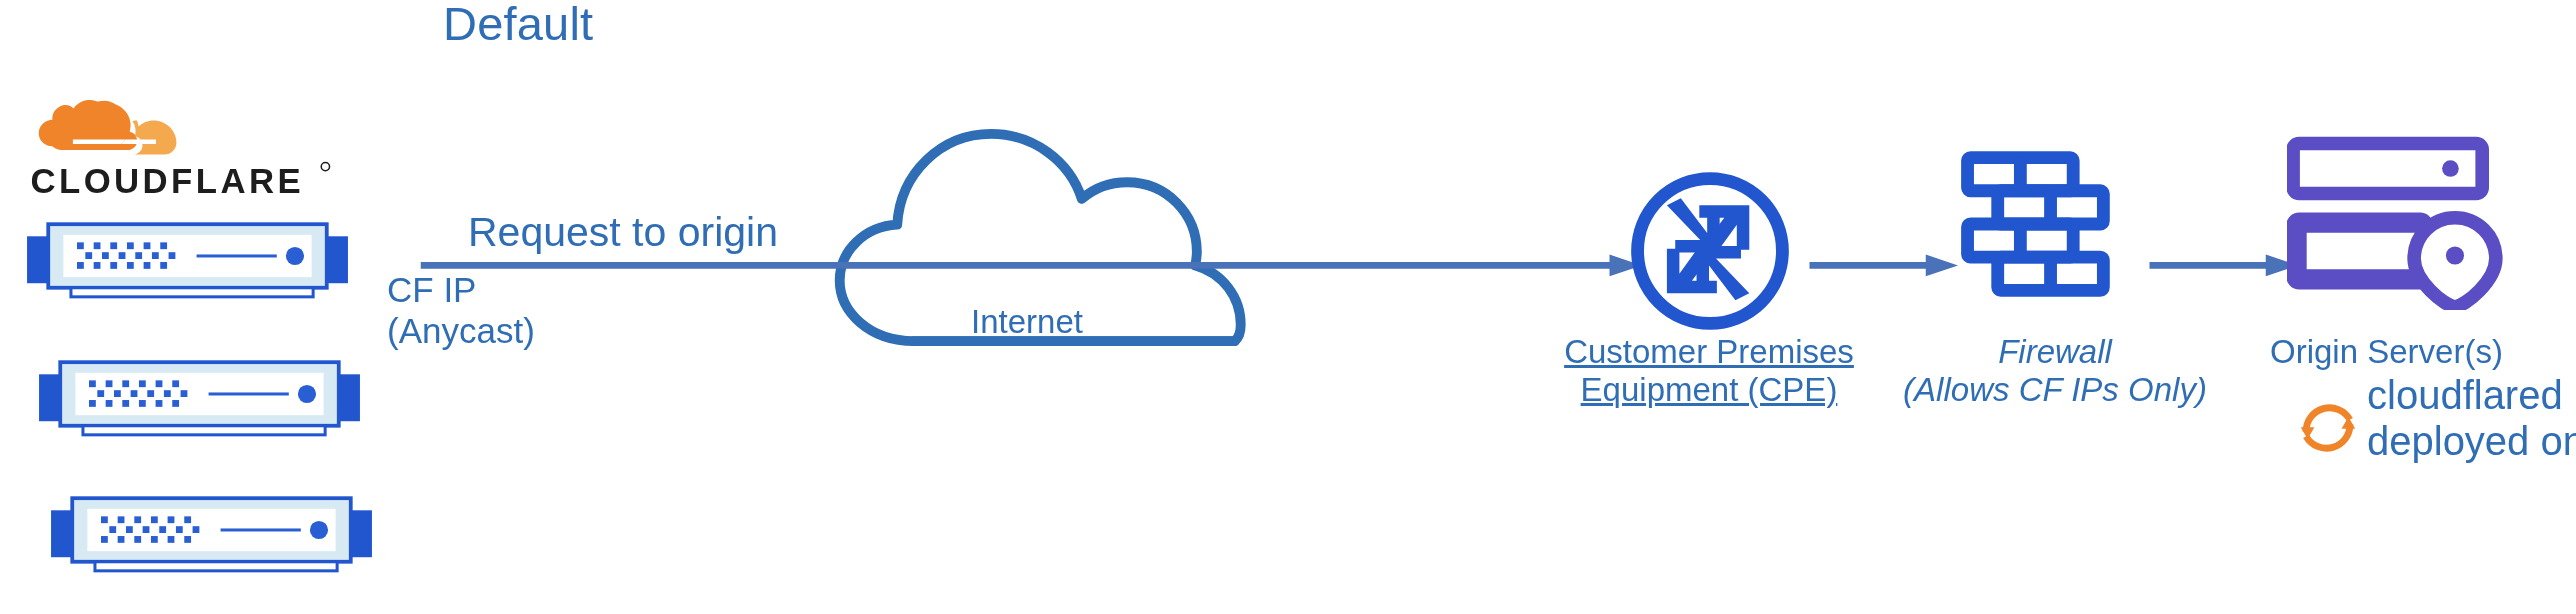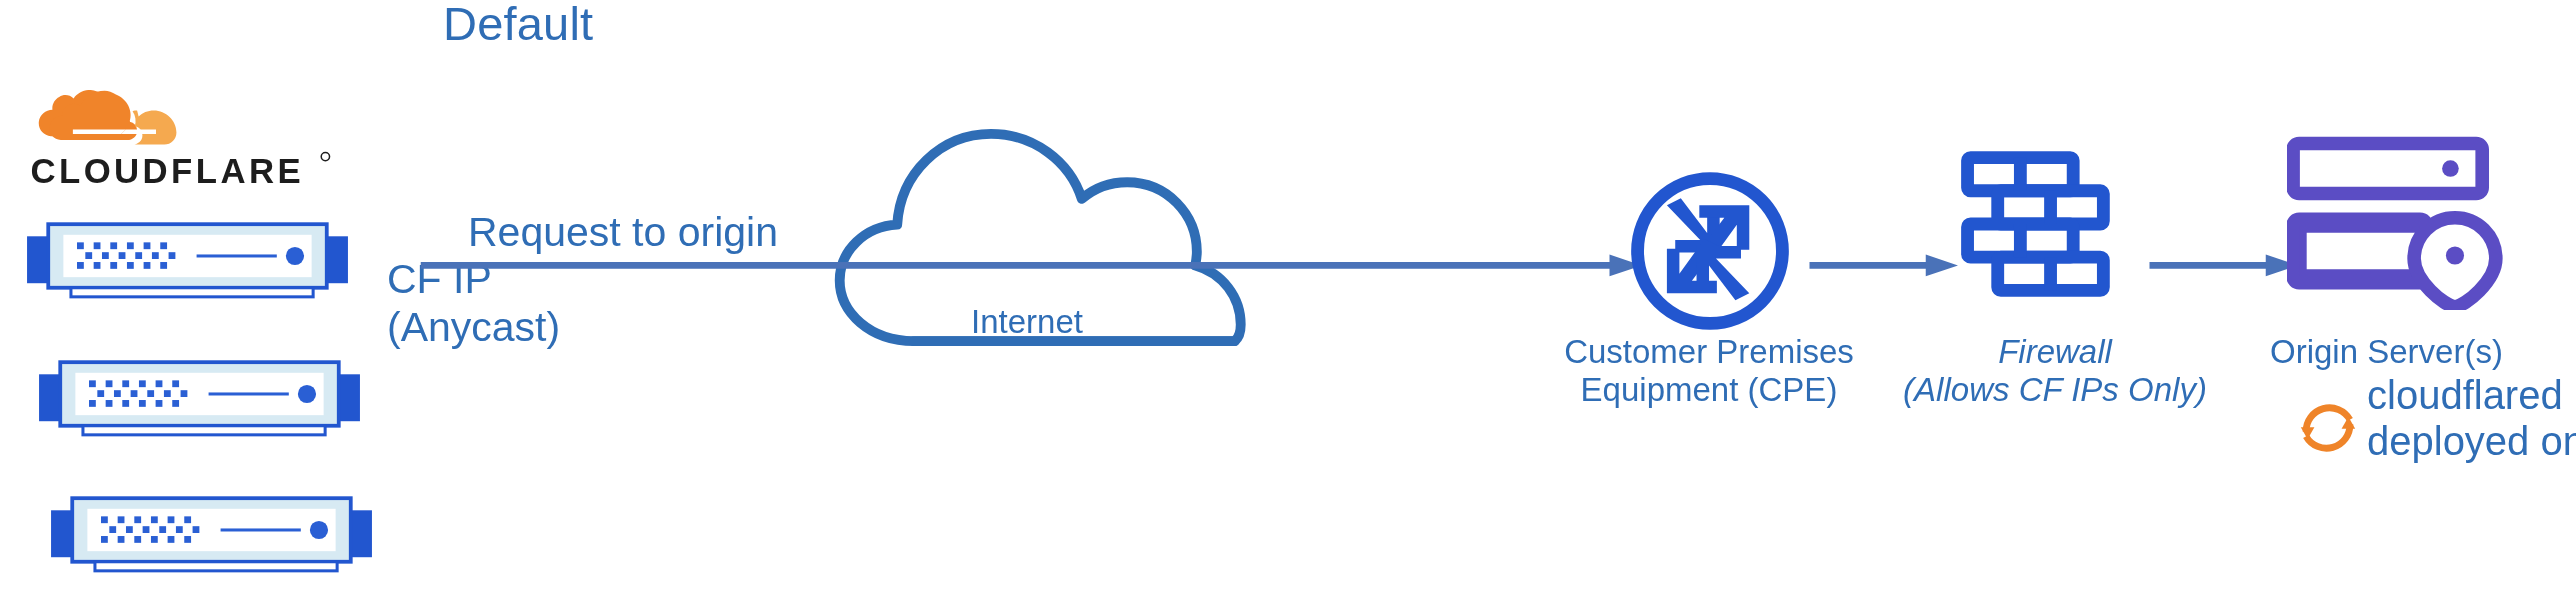--- a/index.html
+++ b/index.html
@@ -12,36 +12,36 @@
   .abs{position:absolute;}
 
   
   #title{
     left:443px;top:-3px;
     font-size:47px;color:#2f6db5;letter-spacing:0.2px;
     white-space:nowrap;
   }
 
   
-  #cf-logo{left:29px;top:90px;width:310px;height:106px;}
+  #cf-logo{left:29px;top:100px;width:310px;height:106px;}
   #cf-logo svg{display:block;}
 
   
   .srv{width:333px;height:82px;}
   .srv svg{display:block;}
   #srv-1{left:21px;top:218px;}
   #srv-2{left:33px;top:356px;}
   #srv-3{left:45px;top:492px;}
 
   
   .lbl{color:#2f6db5;white-space:nowrap;line-height:1.16;}
   #lbl-request{left:468px;top:209px;font-size:41px;}
-  #lbl-cfip{left:387px;top:256px;font-size:41px;}
+  #lbl-cfip{left:387px;top:270px;font-size:35px;}
   #lbl-internet{left:971px;top:303px;font-size:33px;}
-  #lbl-cpe{left:1550px;top:333px;font-size:33px;text-align:center;width:318px;}
+  #lbl-cpe{left:1550px;top:333px;font-size:33px;text-align:center;width:318px;text-decoration:underline;}
   #lbl-firewall{left:1877px;top:333px;font-size:33px;text-align:center;width:356px;font-style:italic;}
   #lbl-origin{left:2270px;top:333px;font-size:33px;}
   #lbl-cloudflared{left:2367px;top:372px;font-size:40px;}
 
   
   #cloud{left:817px;top:114px;width:454px;height:250px;}
 
   
   #arrow-main{left:415px;top:250px;width:1234px;height:30px;}
 

